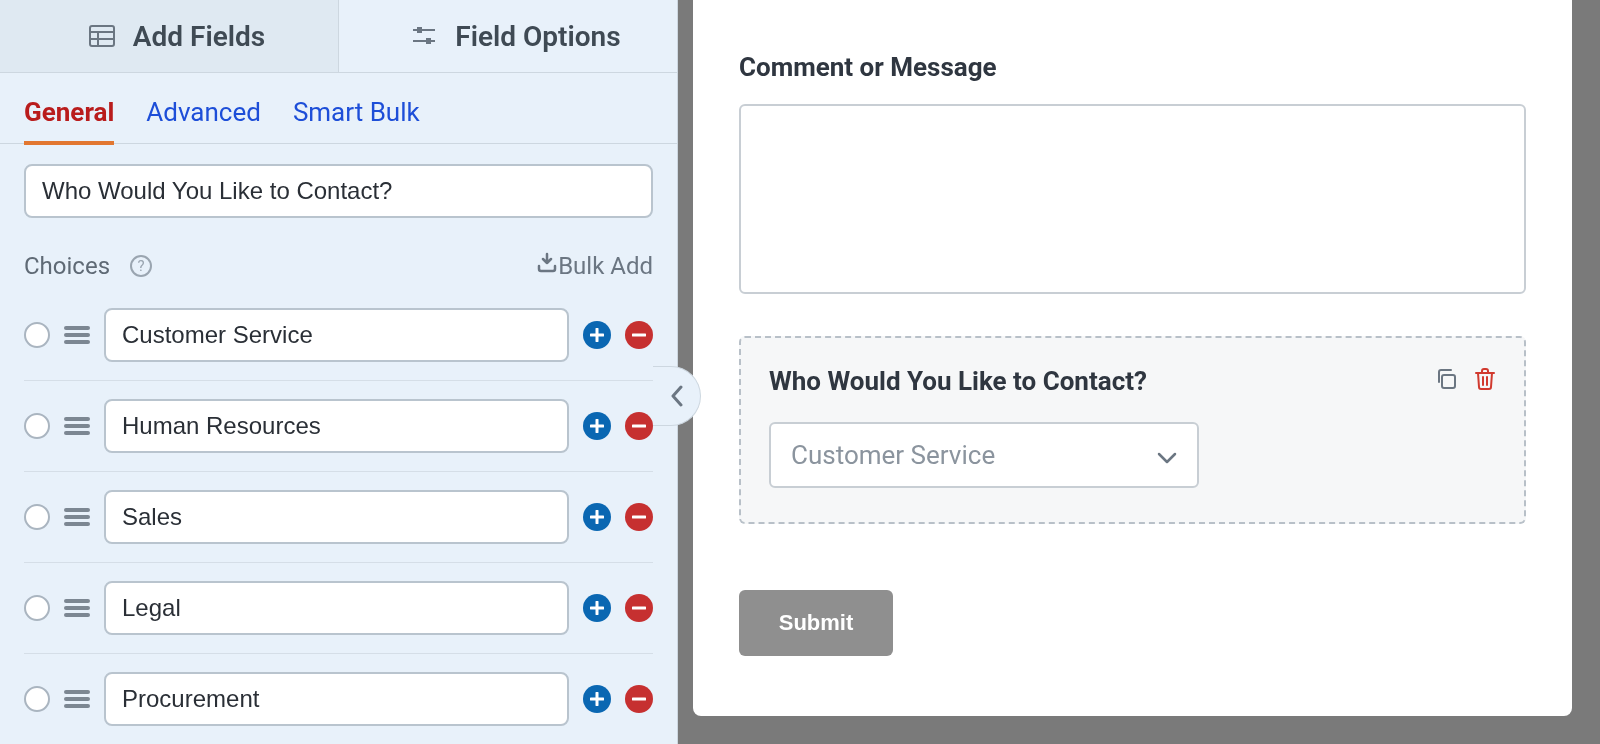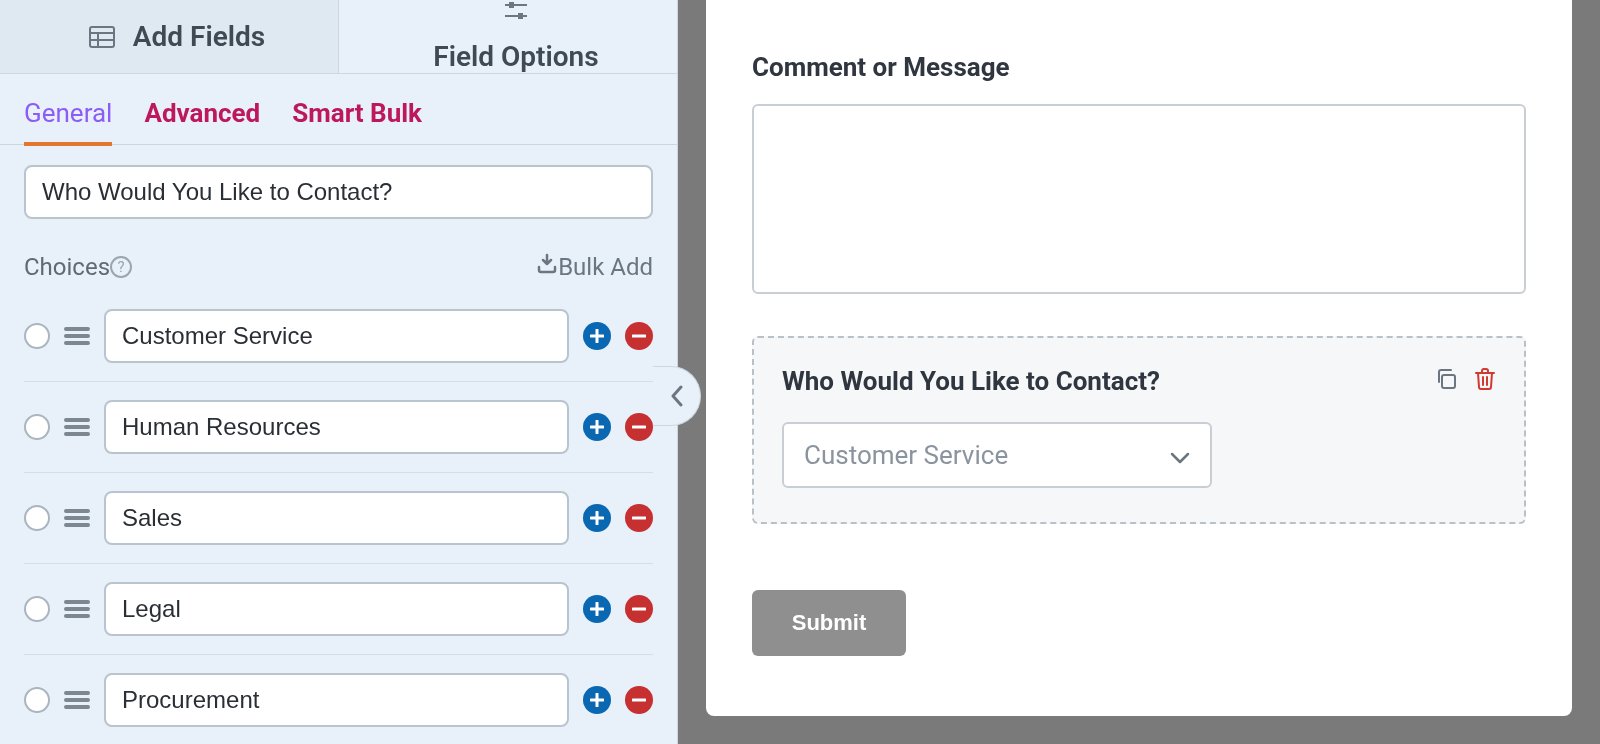--- a/index.html
+++ b/index.html
@@ -29,39 +29,39 @@
     align-items: center;
     justify-content: center;
     gap: 18px;
     font-size: 28px;
     font-weight: 600;
     color: #3f4a54;
     cursor: pointer;
     padding-left: 16px;
   }
   .top-tab.inactive { background: #dfe9f2; }
-  .top-tab.active   { background: #e8f1fa; border-left: 1px solid #cdd7e0; flex-direction: column; }
+  .top-tab.active   { background: #e8f1fa; border-left: 1px solid #cdd7e0; }
   .top-tab .icon svg { display:block; }
 
   .sub-tabs {
     display: flex;
     gap: 32px;
     padding: 24px 24px 0 24px;
     border-bottom: 1px solid #cdd7e0;
   }
   .sub-tab {
     font-size: 26px;
-    font-weight: 700;
-    color: #be185d;
+    font-weight: 400;
+    color: #1d4ed8;
     padding-bottom: 14px;
     cursor: pointer;
   }
   .sub-tab.active {
-    font-weight: 400;
-    color: #8b5cf6;
+    font-weight: 700;
+    color: #b91c1c;
     border-bottom: 4px solid #e27730;
     margin-bottom: -2px;
   }
 
   .panel-body { padding: 20px 24px 0 24px; }
 
   .label-input {
     width: 100%;
     height: 54px;
     border: 2px solid #b9c4ce;
@@ -74,21 +74,21 @@
 
   .choices-header {
     display: flex;
     align-items: center;
     justify-content: space-between;
     margin-top: 34px;
     margin-bottom: 10px;
     color: #5f6a75;
     font-size: 24px;
   }
-  .choices-header .left { display:flex; align-items:center; gap:0; }
+  .choices-header .left { display:flex; align-items:center; gap:20px; }
   .choices-header .bulk { display:flex; align-items:center; gap:0; cursor:pointer; color:#6b7682; font-size: 24px; }
   .help-icon {
     width: 22px; height: 22px; border: 2px solid #9aa5b0; border-radius: 50%;
     display:flex; align-items:center; justify-content:center; font-size: 15px; color:#9aa5b0;
   }
 
   .choice-row {
     display:flex; align-items:center; gap:14px;
     padding: 18px 0;
     border-top: 1px solid #d5dee7;
@@ -132,21 +132,21 @@
     border-radius: 0 30px 30px 0;
     display:flex; align-items:center; justify-content:center;
     cursor:pointer;
     z-index: 5;
   }
   .collapse-tab svg { display:block; }
 
   
   .canvas-wrap {
     flex:1;
-    padding: 0 28px 28px 28px;
+    padding: 0 28px 28px 15px;
     display:flex;
     border-radius:18px;
   }
   .canvas {
     flex:1;
     background:#fff;
     border-radius: 0 0 8px 8px;
     padding: 0 46px 46px 46px;
     position:relative;
     overflow:hidden;

